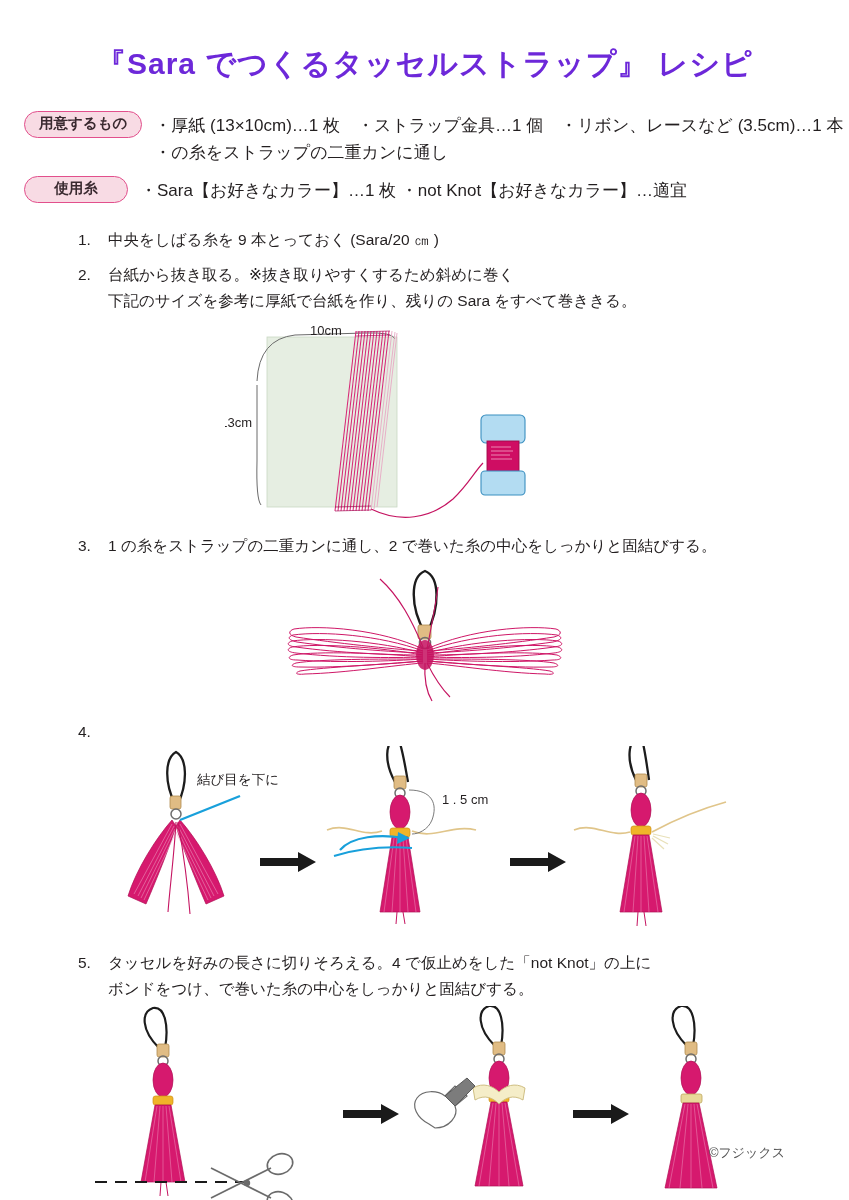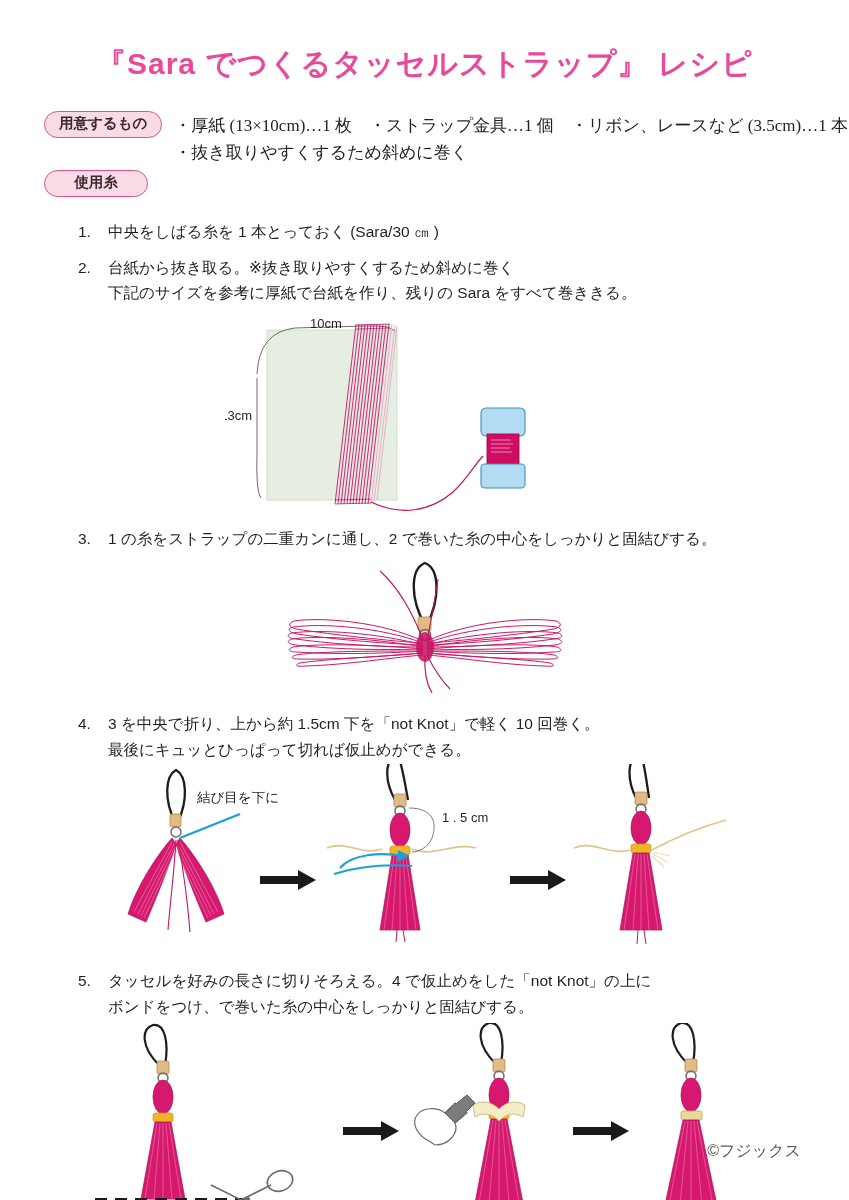--- a/index.html
+++ b/index.html
@@ -15,27 +15,27 @@
   }
 
   .page { position: relative; width: 849px; height: 1200px; }
 
   
   .title {
     text-align: center;
     font-size: 30px;
     font-weight: 600;
     letter-spacing: 1px;
-    color: #ec4899;
+    color: #6d28d9;
     padding-top: 44px;
     white-space: nowrap;
   }
 
   
-  .mat-block { margin-top: 26px; padding-left: 44px; font-family: Liberation Serif, serif; }
+  .mat-block { margin-top: 26px; padding-left: 24px; }
   .mat-row { display: flex; align-items: flex-start; margin-bottom: 4px; }
   .badge {
     flex: 0 0 auto;
     background: #f8dbe4;
     border: 1.6px solid #e24f8c;
     border-radius: 30px;
     color: #3a2a30;
     font-size: 14.5px;
     font-weight: 600;
     padding: 2px 14px 3px;
@@ -63,52 +63,55 @@
   }
   .step-body { font-size: 15.5px; line-height: 1.65; }
   .step-body .ln { display: block; white-space: nowrap; }
 
   
   .fig { position: relative; width: 849px; }
   .fig svg { display: block; margin: 0 auto; }
 
   .copyright {
     position: absolute;
-    right: 48px;
+    right: 64px;
     bottom: 38px;
-    font-size: 16px;
+    font-size: 13px;
     color: #555;
   }
 </style>
 </head>
 <body>
 
 <div class="page">
 
   <div class="title">『Sara でつくるタッセルストラップ』 レシピ</div>
 
   <div class="mat-block">
 
     <div class="mat-row">
       <div class="badge">用意するもの</div>
       <div class="mat-text">
         <span class="ln">・厚紙 (13×10cm)…1 枚　・ストラップ金具…1 個　・リボン、レースなど (3.5cm)…1 本</span>
-        <span class="ln">・抜き取りやすくするため斜めに巻く</span>
+        <span class="ln">・の糸をストラップの二重カンに通し</span>
       </div>
     </div>
 
-    <div class="mat-row" style="margin-top:4px;">
+    <div class="mat-row" style="margin-top:10px;">
       <div class="badge">使用糸</div>
+      <div class="mat-text">
+        <span class="ln">・Sara【お好きなカラー】…1 枚 ・not Knot【お好きなカラー】…適宜</span>
+      </div>
     </div>
   </div>
 
   <div class="step" style="margin-top:22px;">
     <div class="step-num">1.</div>
     <div class="step-body">
-      <span class="ln">中央をしばる糸を 1 本とっておく (Sara/30 ㎝ )</span>
+      <span class="ln">中央をしばる糸を 9 本とっておく (Sara/20 ㎝ )</span>
     </div>
   </div>
 
   <div class="step" style="margin-top:10px;">
     <div class="step-num">2.</div>
     <div class="step-body">
       <span class="ln">台紙から抜き取る。※抜き取りやすくするため斜めに巻く</span>
       <span class="ln">下記のサイズを参考に厚紙で台紙を作り、残りの Sara をすべて巻ききる。</span>
     </div>
   </div>
@@ -210,24 +213,20 @@
 
       <path d="M163 84 C152 58 140 34 120 16" fill="none" stroke="#c51461" stroke-width="1.2"></path>
       <path d="M167 86 C172 60 176 40 178 24" fill="none" stroke="#c51461" stroke-width="1.1"></path>
       <path d="M165 100 C164 116 166 128 172 138" fill="none" stroke="#c51461" stroke-width="1.2"></path>
       <path d="M167 100 C174 114 180 124 190 134" fill="none" stroke="#c51461" stroke-width="1.1"></path>
     </svg>
   </div>
 
   <div class="step" style="margin-top:16px;">
     <div class="step-num">4.</div>
-    <div class="step-body">
-      <span class="ln">3 を中央で折り、上から約 1.5cm 下を「not Knot」で軽く 10 回巻く。</span>
-      <span class="ln">最後にキュッとひっぱって切れば仮止めができる。</span>
-    </div>
   </div>
 
   <div class="fig" style="margin-top:2px;padding-left:14px;">
     <svg width="640" height="190" viewBox="0 0 640 190">
 
       <g>
         <path d="M63 58 C52 36 53 12 64 6 C75 12 76 36 66 58" fill="none" stroke="#1c1c1c" stroke-width="2.3"></path>
         <rect x="58" y="50" width="11" height="13" rx="2" fill="#e0bc84" stroke="#b08b4e" stroke-width="0.8"></rect>
         <circle cx="64" cy="68" r="5" fill="none" stroke="#6e6e6e" stroke-width="1.5"></circle>
 

